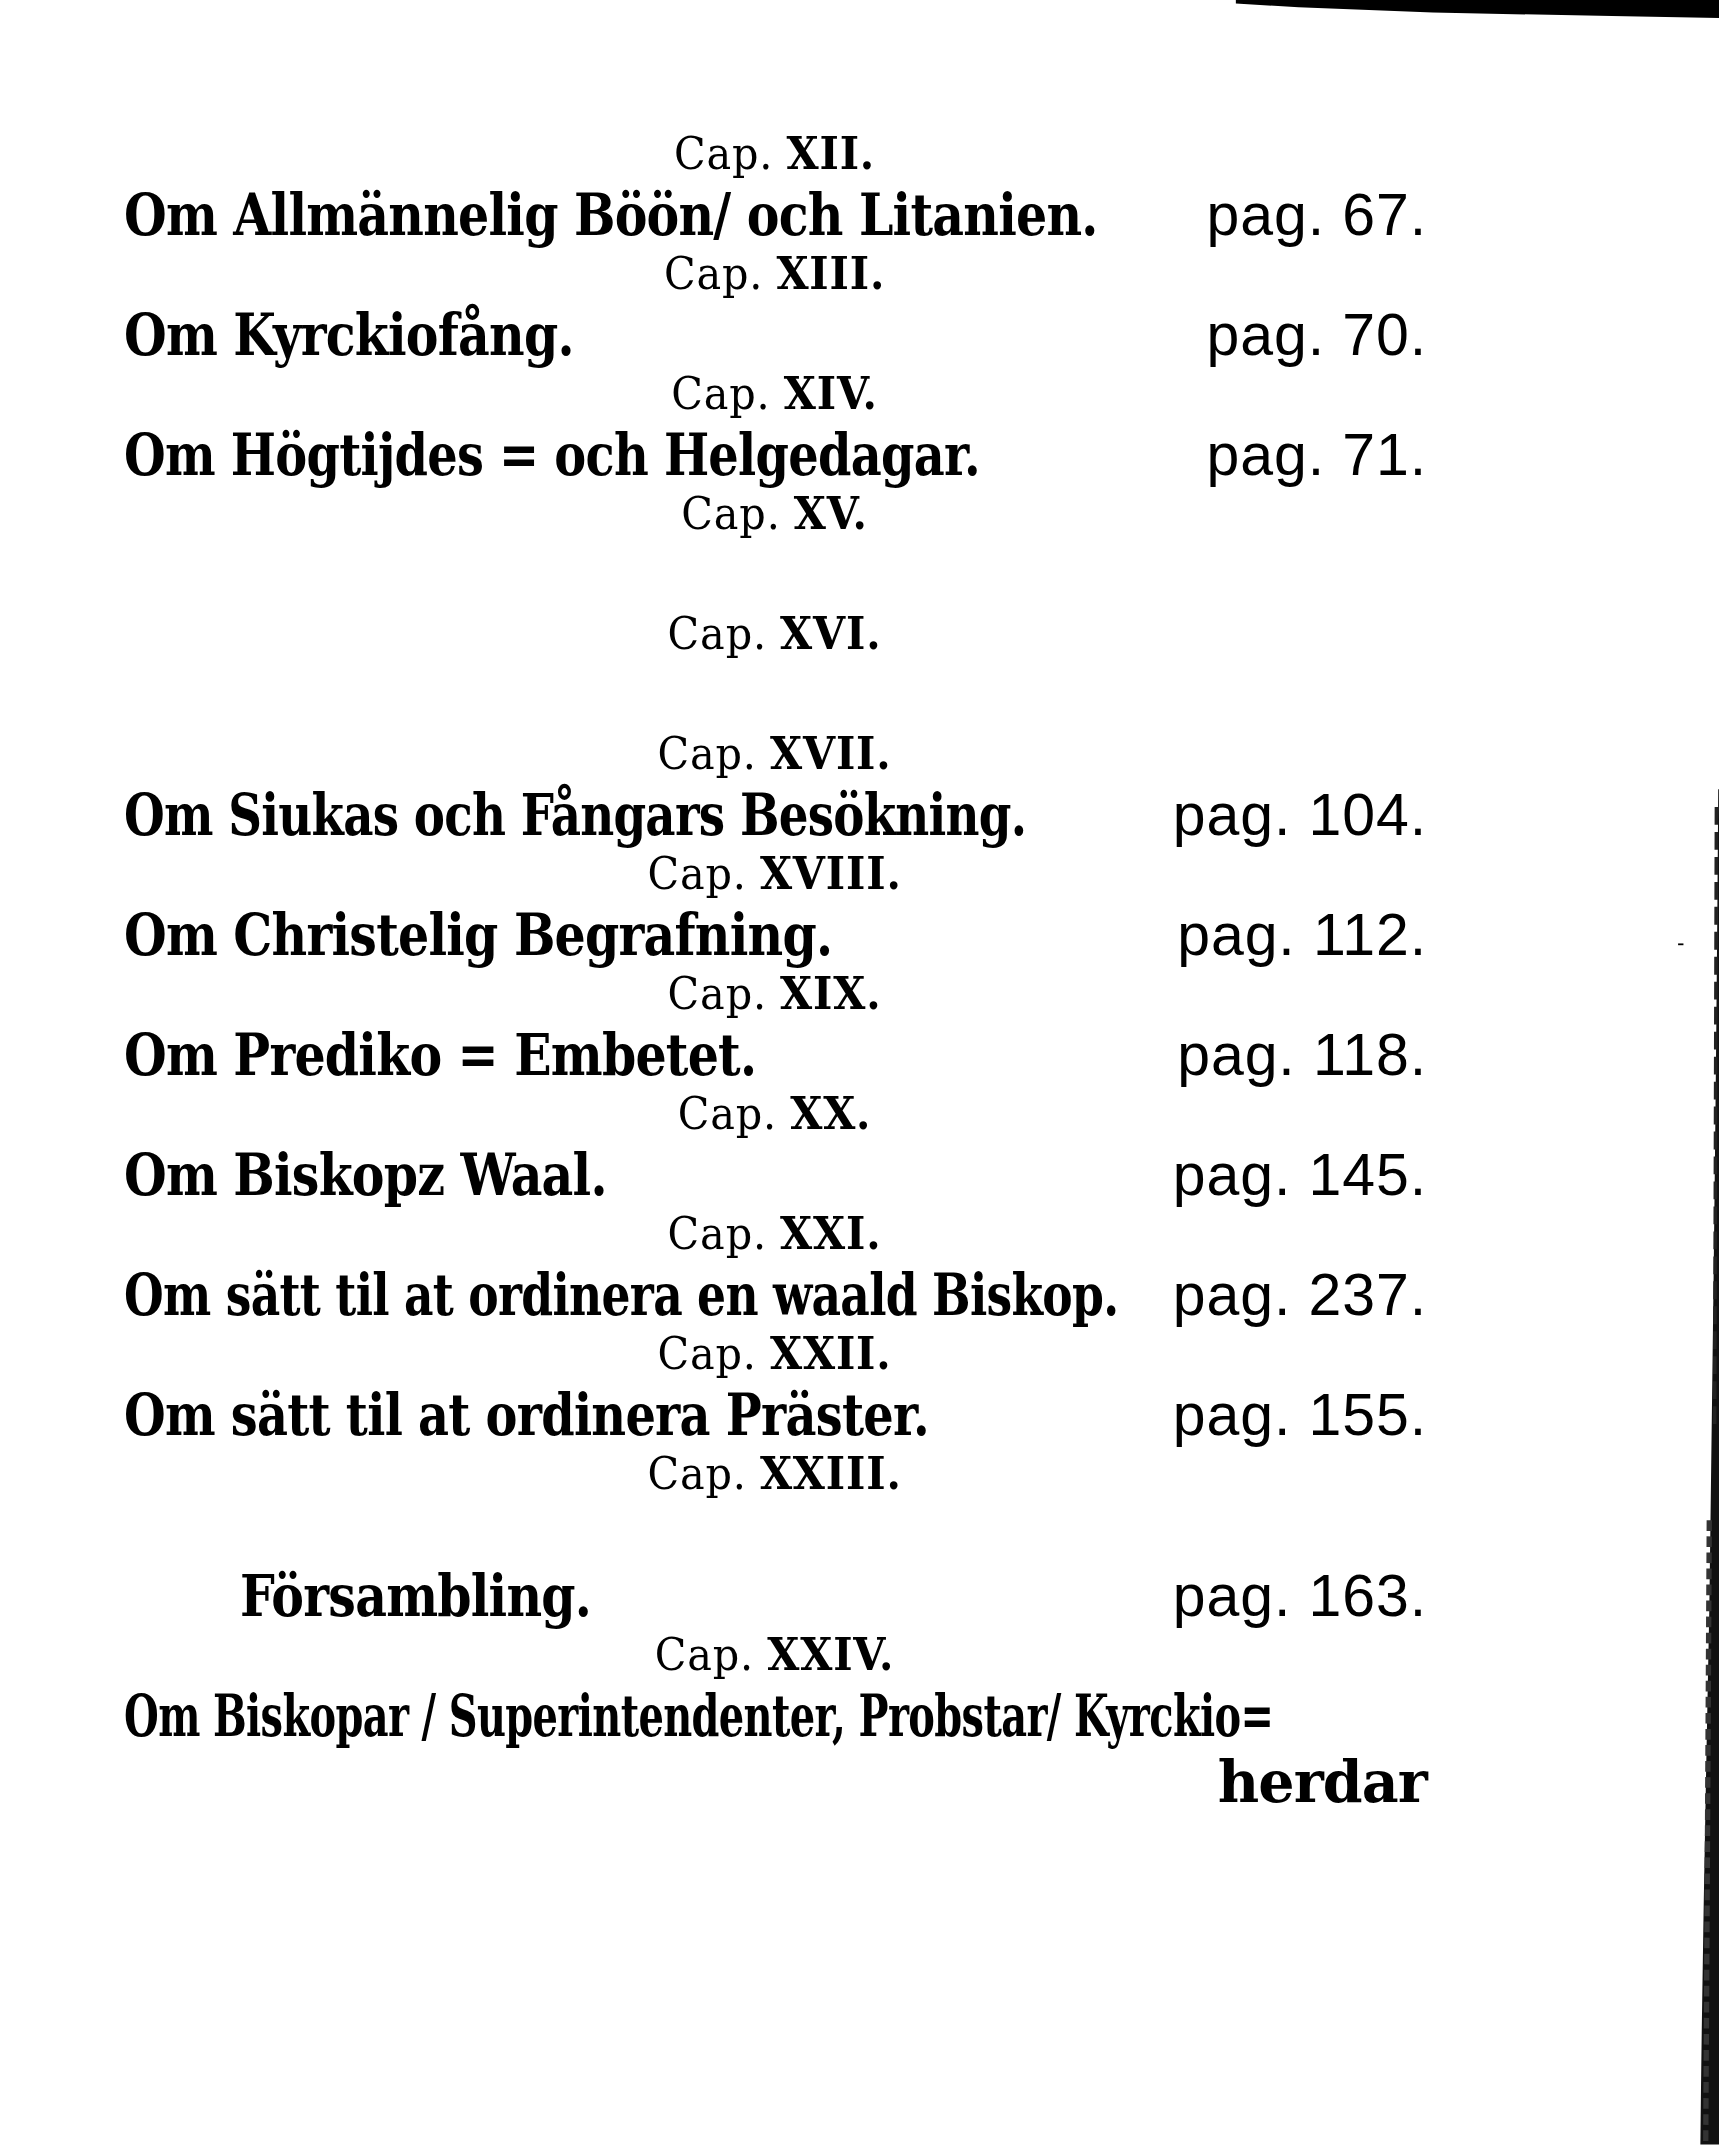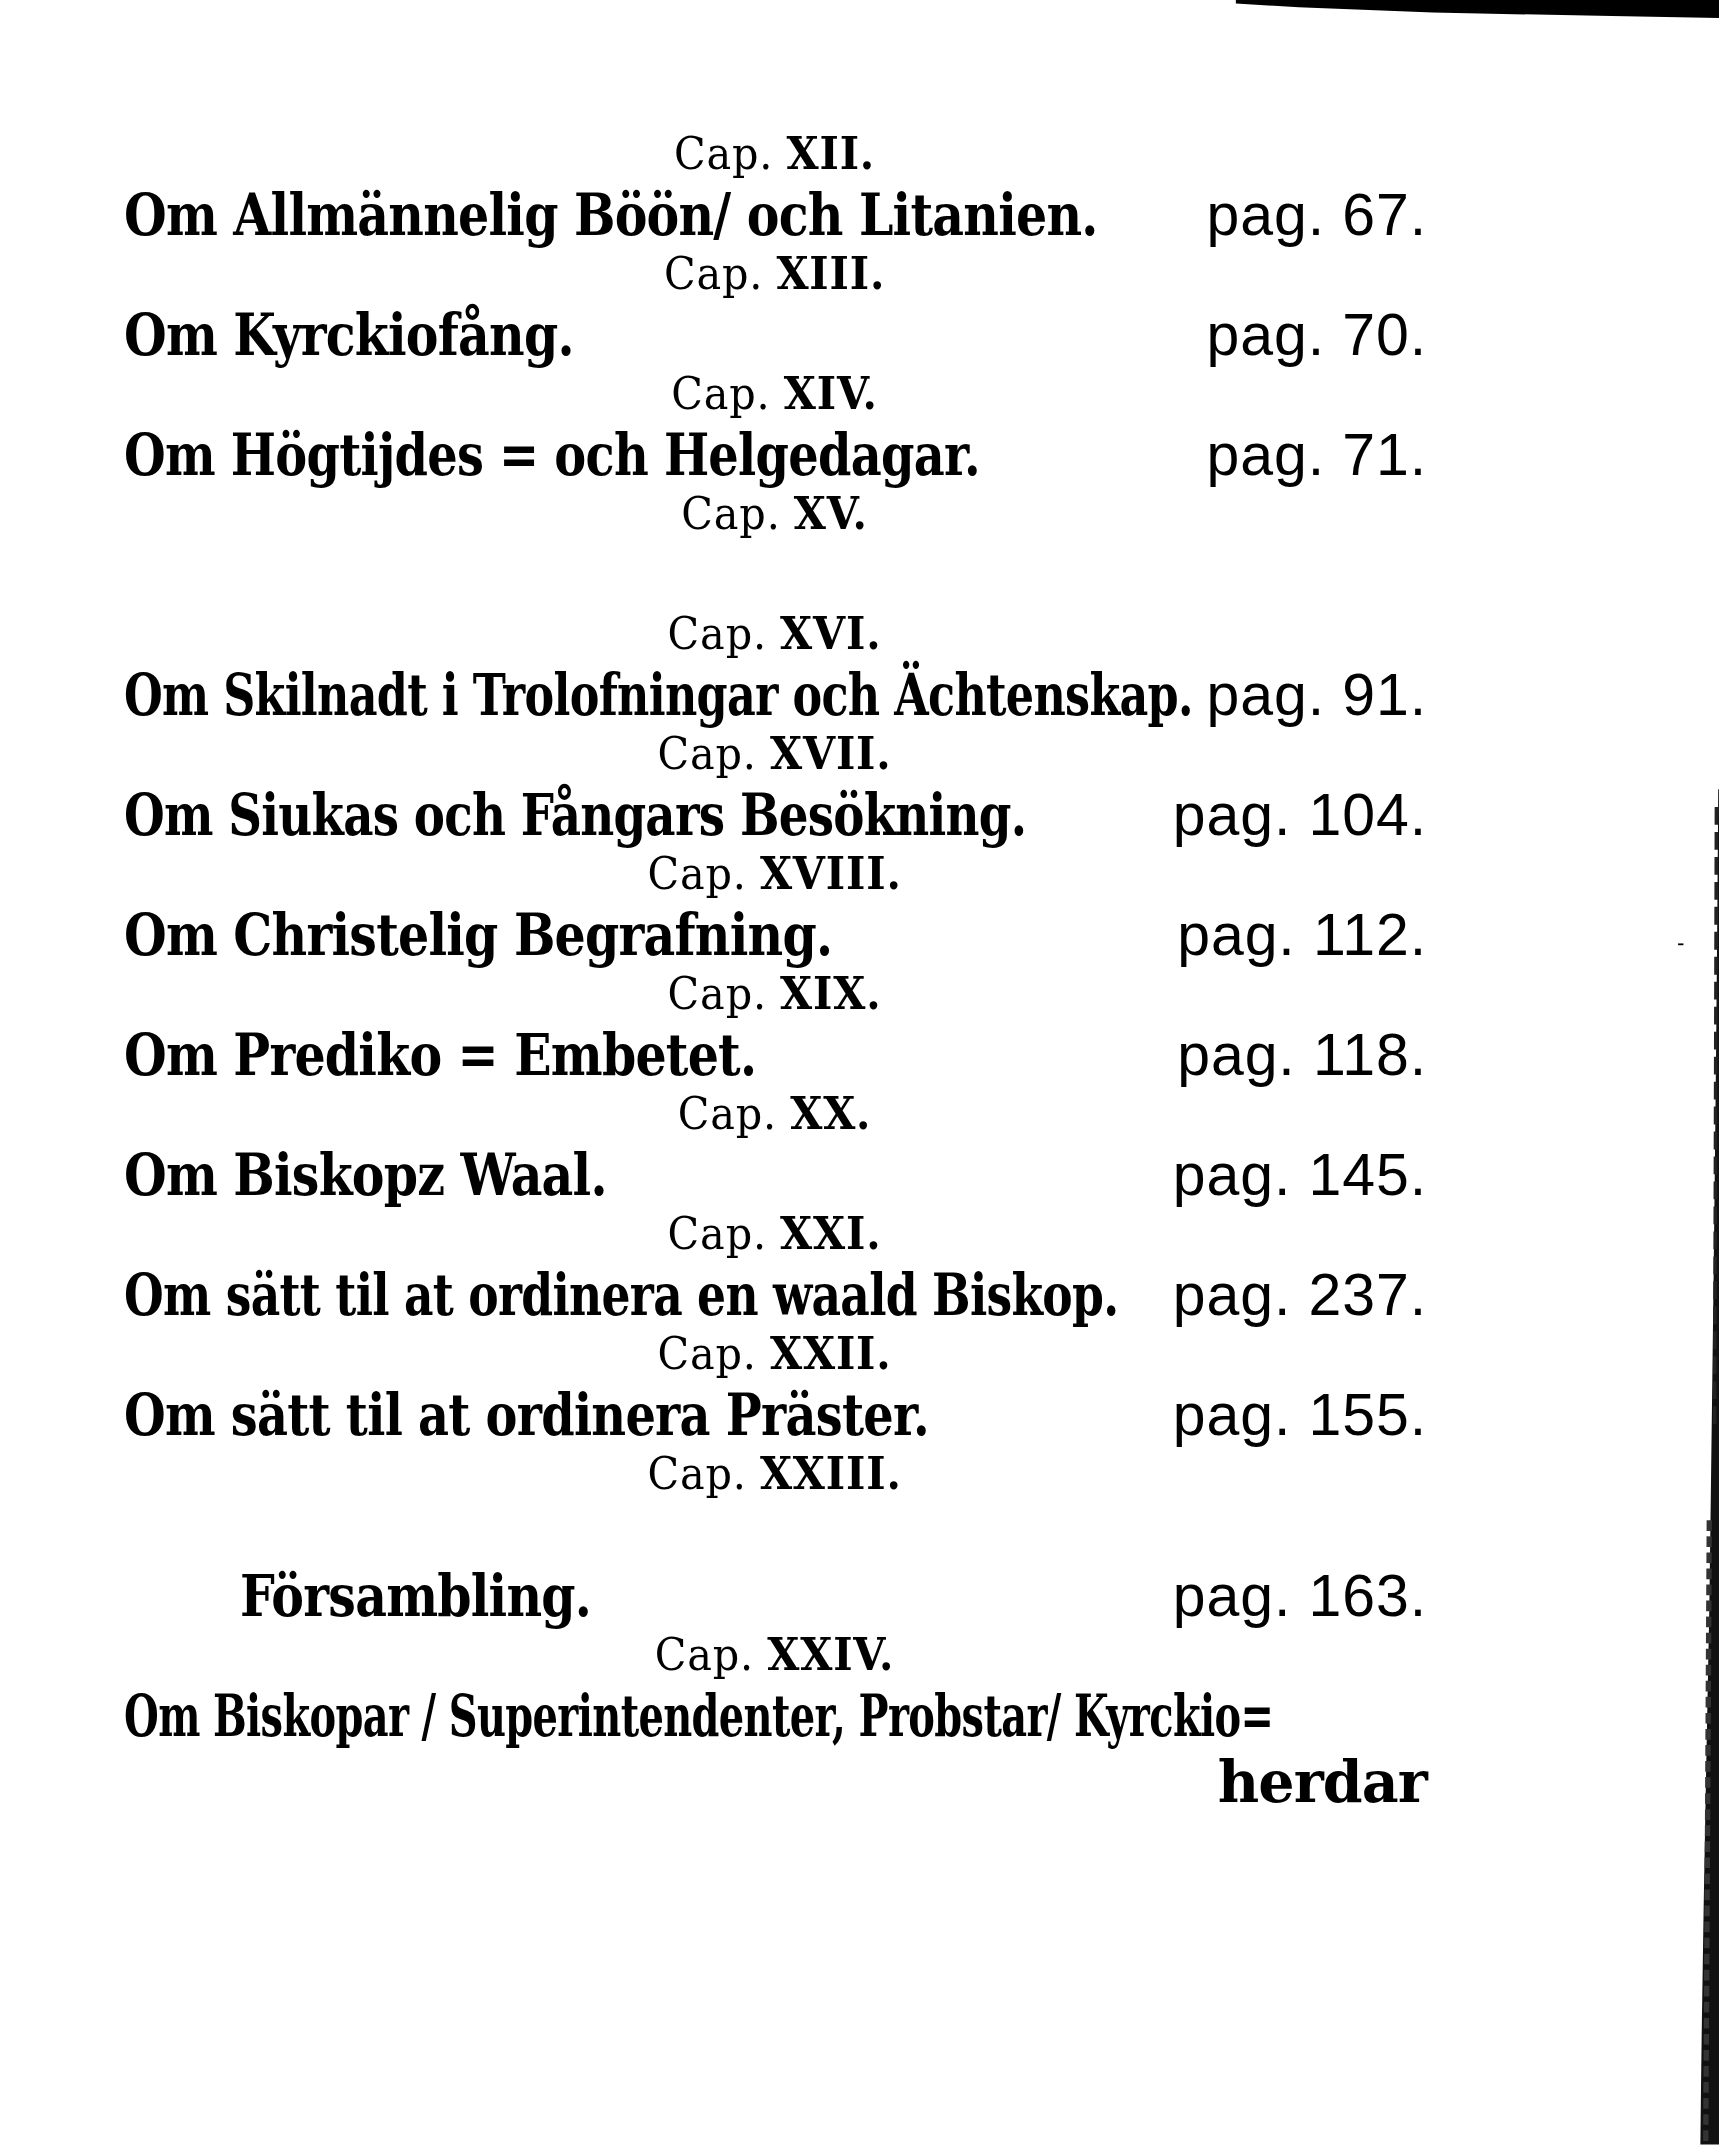--- a/index.html
+++ b/index.html
@@ -81,24 +81,20 @@
     <span class="page">pag. 71.</span>
   </div>
 
   <div class="cap" style="top:489px">
     <span>Cap.</span><span class="num">XV.</span>
   </div>
 
   <div class="cap" style="top:609px">
     <span>Cap.</span><span class="num">XVI.</span>
   </div>
-  <div class="entry" style="top:659px">
-    <span class="title" style="transform:scaleX(0.78)">Om Skilnadt i Trolofningar och Ächtenskap.</span>
-    <span class="page">pag. 91.</span>
-  </div>
 
   <div class="cap" style="top:729px">
     <span>Cap.</span><span class="num">XVII.</span>
   </div>
   <div class="entry" style="top:779px">
     <span class="title" style="transform:scaleX(0.82)">Om Siukas och Fångars Besökning.</span>
     <span class="page">pag. 104.</span>
   </div>
 
   <div class="cap" style="top:849px">

